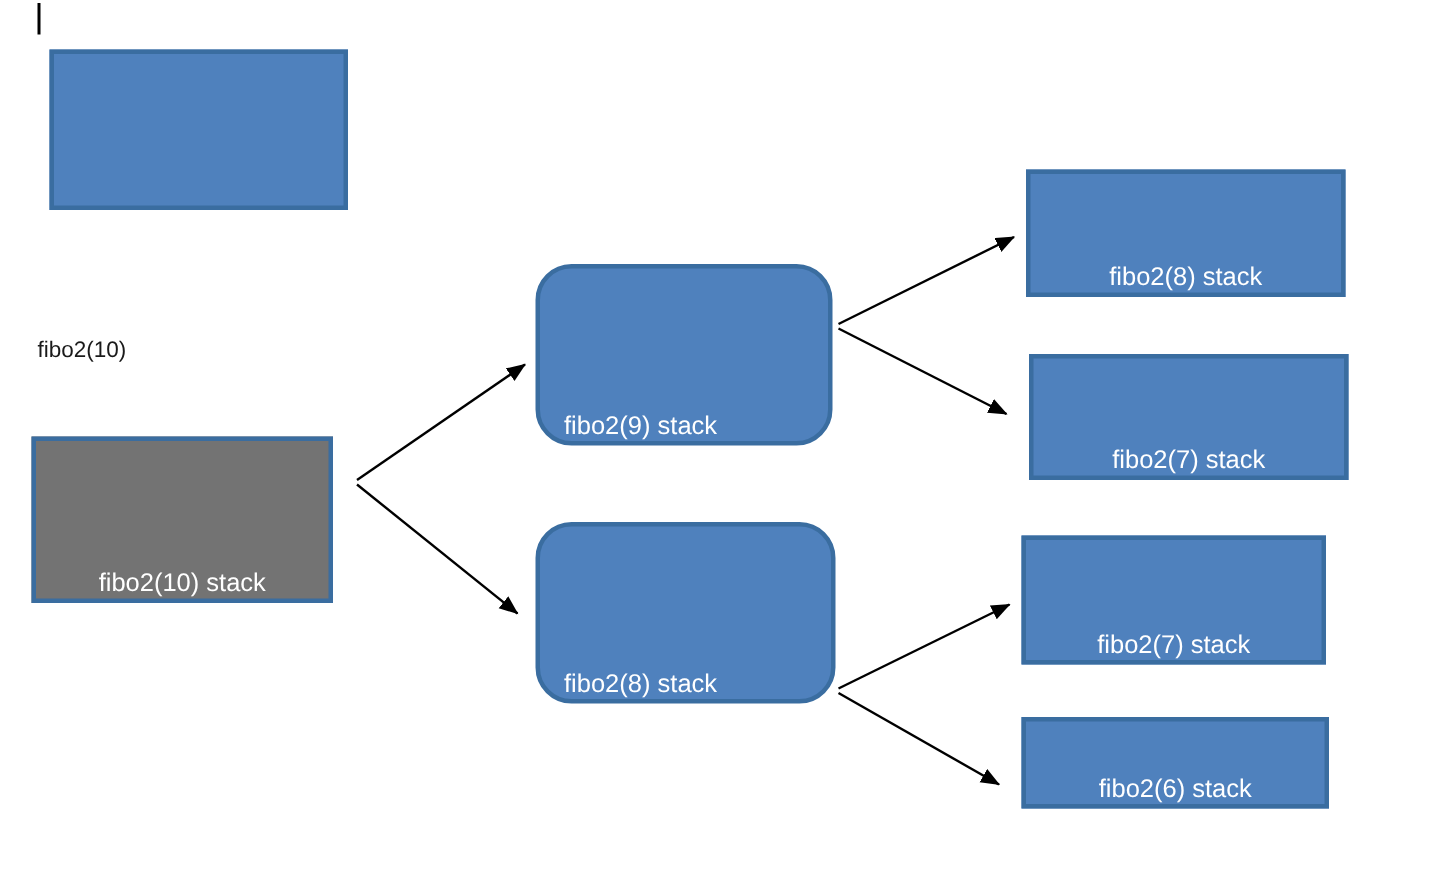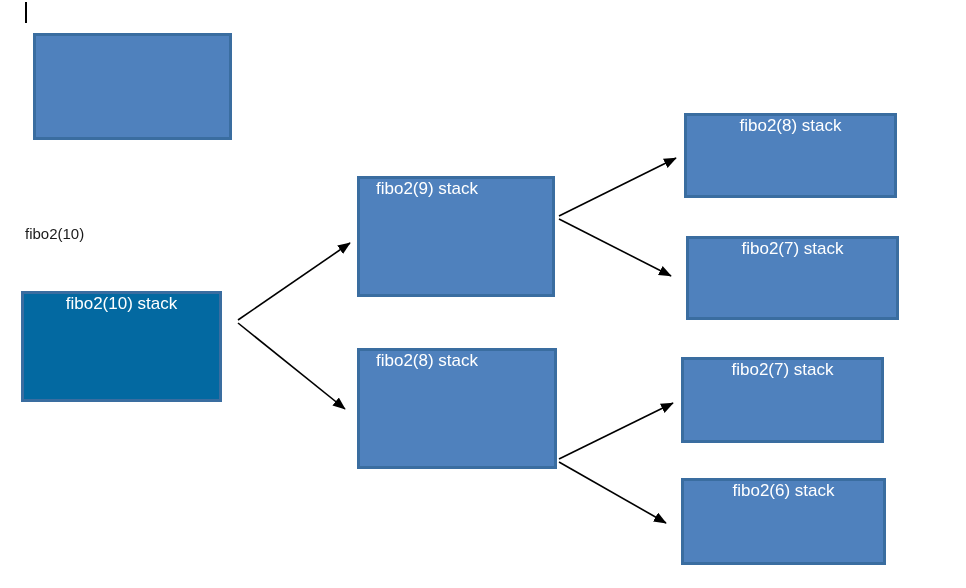--- a/index.html
+++ b/index.html
@@ -19,29 +19,30 @@
   }
   .node {
     position: absolute;
     box-sizing: border-box;
     background: #4f81bd;
     border: 3px solid #3a6da0;
     color: #ffffff;
     font-size: 17px;
     line-height: 1.2;
     display: flex;
-    align-items: flex-start;
+    align-items: flex-end;
     white-space: nowrap;
   }
   .node.center {
     justify-content: center;
   }
   .node.left {
     justify-content: flex-start;
     padding-left: 16px;
+    border-radius: 24px;
   }
   .node.empty {
     display: block;
   }
   .plain-label {
     position: absolute;
     color: #1a1a1a;
     font-size: 15px;
     line-height: 1.2;
     white-space: nowrap;
@@ -79,38 +80,38 @@
         <line x1="238" y1="323" x2="345" y2="409" stroke="#000000" stroke-width="1.6" marker-end="url(#arrowhead)"></line>
         <line x1="559" y1="216" x2="676" y2="158" stroke="#000000" stroke-width="1.6" marker-end="url(#arrowhead)"></line>
         <line x1="559" y1="219" x2="671" y2="276" stroke="#000000" stroke-width="1.6" marker-end="url(#arrowhead)"></line>
         <line x1="559" y1="459" x2="673" y2="403" stroke="#000000" stroke-width="1.6" marker-end="url(#arrowhead)"></line>
         <line x1="559" y1="462" x2="666" y2="523" stroke="#000000" stroke-width="1.6" marker-end="url(#arrowhead)"></line>
       </g>
   </svg>
 
   <div id="nodes-layer">
       <div class="node empty" style="left: 33px; top: 33px; width: 199px; height: 107px; background: rgb(79, 129, 189); border-color: rgb(58, 109, 160); color: rgb(255, 255, 255);"></div>
-      <div class="node center" style="left: 21px; top: 291px; width: 201px; height: 111px; background: #0369a1; border-color: rgb(58, 109, 160); color: rgb(255, 255, 255);">
+      <div class="node center" style="left: 21px; top: 291px; width: 201px; height: 111px; background: #737373; border-color: rgb(58, 109, 160); color: rgb(255, 255, 255);">
         <span>fibo2(10) stack</span>
       </div>
       <div class="node left" style="left: 357px; top: 176px; width: 198px; height: 121px; background: rgb(79, 129, 189); border-color: rgb(58, 109, 160); color: rgb(255, 255, 255);">
         <span>fibo2(9) stack</span>
       </div>
       <div class="node left" style="left: 357px; top: 348px; width: 200px; height: 121px; background: rgb(79, 129, 189); border-color: rgb(58, 109, 160); color: rgb(255, 255, 255);">
         <span>fibo2(8) stack</span>
       </div>
       <div class="node center" style="left: 684px; top: 113px; width: 213px; height: 85px; background: rgb(79, 129, 189); border-color: rgb(58, 109, 160); color: rgb(255, 255, 255);">
         <span>fibo2(8) stack</span>
       </div>
       <div class="node center" style="left: 686px; top: 236px; width: 213px; height: 84px; background: rgb(79, 129, 189); border-color: rgb(58, 109, 160); color: rgb(255, 255, 255);">
         <span>fibo2(7) stack</span>
       </div>
       <div class="node center" style="left: 681px; top: 357px; width: 203px; height: 86px; background: rgb(79, 129, 189); border-color: rgb(58, 109, 160); color: rgb(255, 255, 255);">
         <span>fibo2(7) stack</span>
       </div>
-      <div class="node center" style="left: 681px; top: 478px; width: 205px; height: 87px; background: rgb(79, 129, 189); border-color: rgb(58, 109, 160); color: rgb(255, 255, 255);">
+      <div class="node center" style="left: 681px; top: 478px; width: 205px; height: 61px; background: rgb(79, 129, 189); border-color: rgb(58, 109, 160); color: rgb(255, 255, 255);">
         <span>fibo2(6) stack</span>
       </div>
     </div>
 
   <div class="plain-label" style="left: 25px; top: 186px; color: rgb(26, 26, 26);">fibo2(10)</div>
 
 </div>
 
 </body></html>

